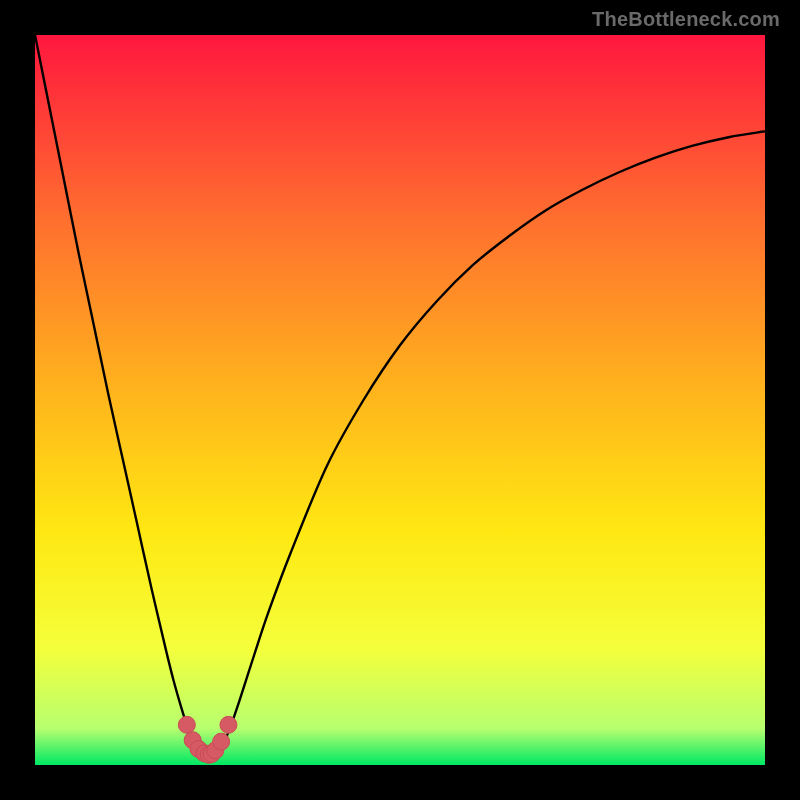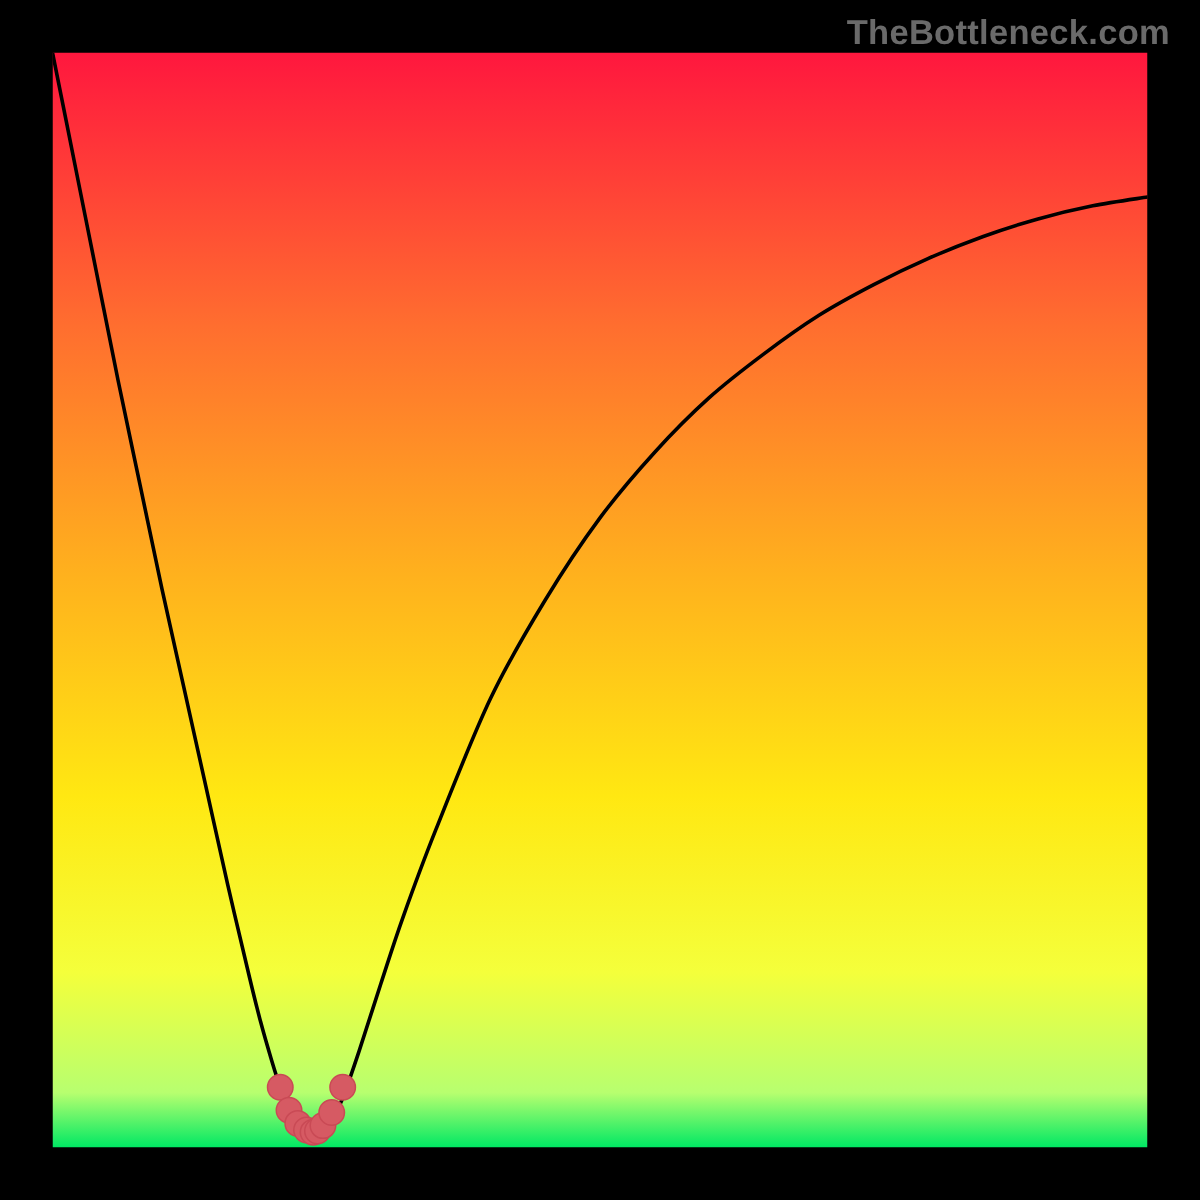--- a/index.html
+++ b/index.html
@@ -4,21 +4,21 @@
 <style>
   * { margin: 0; padding: 0; box-sizing: border-box; }
   html, body { width: 800px; height: 800px; overflow: hidden; }
   body { background: #000; position: relative; }
   .watermark {
     position: absolute;
     top: 8px;
     right: 20px;
     color: #6a6a6a;
     font-family: Arial, Helvetica, sans-serif;
-    font-size: 23px;
+    font-size: 20px;
     font-weight: bold;
     z-index: 10;
     letter-spacing: 0.2px;
   }
   .plot-wrap {
     position: absolute;
     left: 35px;
     top: 35px;
     width: 730px;
     height: 730px;

